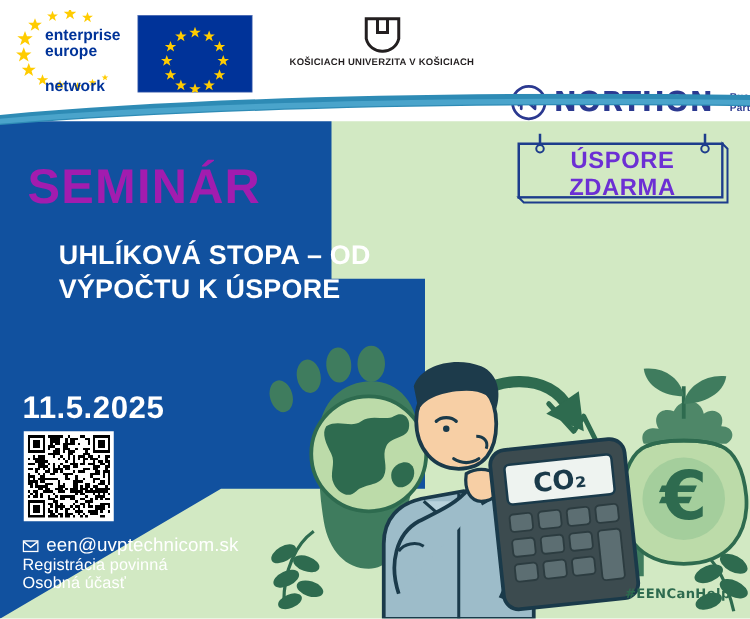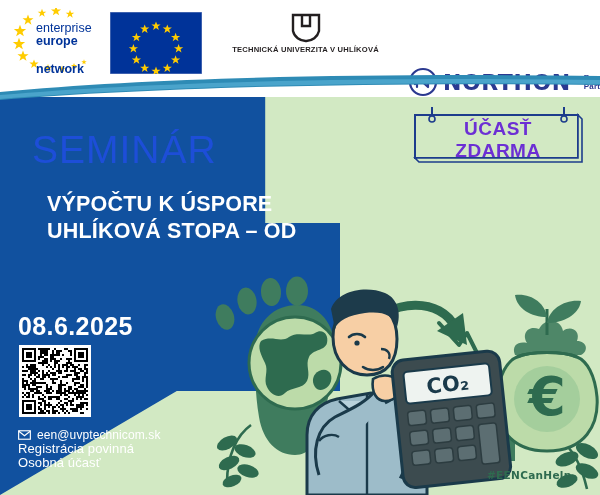--- a/index.html
+++ b/index.html
@@ -50,58 +50,58 @@
   }
   #blue-shape {
     position:absolute; left:0; top:95px; width:340px; height:400px;
     background:#11519f;
     clip-path: polygon(0 0, 100% 0, 100% 0, 78% 0, 78% 32%, 100% 32%, 100% 74%, 52% 74%, 0 100%);
     z-index:2;
   }
 
   
   #seminar {
-    position:absolute; left:32px; top:128px; z-index:4;
-    font-size:39px; font-weight:normal; letter-spacing:1px;
-    color:#1d4ed8; line-height:44px; white-space:nowrap;
+    position:absolute; left:22px; top:128px; z-index:4;
+    font-size:39px; font-weight:bold; letter-spacing:1px;
+    color:#a21caf; line-height:44px; white-space:nowrap;
   }
   #subtitle {
     position:absolute; left:47px; top:191px; z-index:4;
     font-size:21.5px; font-weight:bold; color:#ffffff;
     line-height:27px; letter-spacing:.2px; white-space:nowrap;
   }
 
   
   #date {
     position:absolute; left:18px; top:312px; z-index:4;
     font-size:25px; font-weight:bold; color:#ffffff; letter-spacing:.4px;
   }
   #qr {
     position:absolute; left:19px; top:345px; width:72px; height:72px; z-index:4;
     background:#ffffff; padding:3px;
   }
   #qr canvas, #qr svg { display:block; }
   #contact { position:absolute; left:18px; top:428px; z-index:4; }
   .mail-row { display:flex; align-items:center; }
   .mail-icon { width:13px; height:10px; margin-right:6px; flex:0 0 13px; }
-  .mail-text { font-size:12px; color:#ffffff; letter-spacing:.1px; }
+  .mail-text { font-size:15px; color:#ffffff; letter-spacing:.1px; }
   .note { font-size:13px; color:#ffffff; line-height:14px; letter-spacing:.1px; }
 
   
   #sign { position:absolute; left:412px; top:107px; width:172px; height:62px; z-index:4; }
   .sign-text {
     position:absolute; left:0; top:11px; width:172px; text-align:center;
     font-size:19px; font-weight:bold; color:#6c2fd4; line-height:22px;
     letter-spacing:.5px;
   }
 
   
   #illo { position:absolute; left:215px; top:275px; width:385px; height:220px; z-index:3; }
   #hashtag {
-    position:absolute; left:487px; top:469px; z-index:6;
+    position:absolute; left:500px; top:469px; z-index:6;
     font-family:"DejaVu Sans", sans-serif;
     font-size:10.5px; font-weight:bold; color:#2e6b4f; letter-spacing:.3px;
   }
 </style>
 </head>
 <body>
 
 <div id="poster">
 
   <div id="header">
@@ -141,21 +141,21 @@
             </g>
           <g transform="translate(68,58) scale(.44)">
               <polygon points="0,-7 1.8,-2.2 7,-2.2 2.8,1 4.4,6 0,3 -4.4,6 -2.8,1 -7,-2.2 -1.8,-2.2"></polygon>
             </g>
           <g transform="translate(78,54) scale(.38)">
               <polygon points="0,-7 1.8,-2.2 7,-2.2 2.8,1 4.4,6 0,3 -4.4,6 -2.8,1 -7,-2.2 -1.8,-2.2"></polygon>
             </g>
         </g>
       </svg>
       <div style="position:absolute;left:30px;top:14px;line-height:12.5px;">
-        <div style="font-size:12.5px;font-weight:normal;color:#003399;">enterprise</div>
+        <div style="font-size:12.5px;font-weight:bold;color:#003399;">enterprise</div>
         <div style="font-size:12.5px;font-weight:bold;color:#003399;">europe</div>
         <div style="font-size:12.5px;font-weight:bold;color:#003399;margin-top:16px;">network</div>
       </div>
     </div>
 
     <div class="logo-eu">
       <svg viewBox="0 0 92 62" width="92" height="62">
         <rect x="0" y="0" width="92" height="62" fill="#003399" stroke="#7a8fc4" stroke-width="1"></rect>
         <g fill="#FFCC00">
           <g transform="translate(46,14)">
@@ -196,21 +196,21 @@
             </g>
         </g>
       </svg>
     </div>
 
     <div class="logo-tuke">
       <svg class="tuke-mark" viewBox="0 0 32 30">
         <path d="M3 2 H29 V18 A13 13 0 0 1 16 28 A13 13 0 0 1 3 18 Z" fill="none" stroke="#231f20" stroke-width="2.4"></path>
         <path d="M12 2 V13 H20 V2" fill="none" stroke="#231f20" stroke-width="2.4"></path>
       </svg>
-      <div class="tuke-text">TECHNICKÁ UNIVERZITA V UHLÍKOVÁ</div>
+      <div class="tuke-text">KOŠICIACH UNIVERZITA V KOŠICIACH</div>
     </div>
 
     <div class="logo-northon">
       <svg class="northon-mark" viewBox="0 0 30 30">
         <circle cx="15" cy="15" r="13" fill="none" stroke="#2b3990" stroke-width="2.2"></circle>
         <path d="M9 20 L9 10 L20 20 L20 10" fill="none" stroke="#2b3990" stroke-width="2.2" stroke-linejoin="round" stroke-linecap="round"></path>
         <path d="M7 17 L23 11" stroke="#2b3990" stroke-width="2.2" stroke-linecap="round"></path>
       </svg>
       <div class="northon-word">NORTHON</div>
       <div class="northon-div"></div>
@@ -324,25 +324,25 @@
         <rect x="217" y="172" width="18" height="14" rx="3"></rect>
         <rect x="240" y="172" width="18" height="14" rx="3"></rect>
       </g>
     </g>
   </svg>
 
   <div id="blue-shape"></div>
 
   <div id="seminar">SEMINÁR</div>
   <div id="subtitle">
+    <div>UHLÍKOVÁ STOPA – OD</div>
     <div>VÝPOČTU K ÚSPORE</div>
-    <div>UHLÍKOVÁ STOPA – OD</div>
-  </div>
-
-  <div id="date">08.6.2025</div>
+  </div>
+
+  <div id="date">11.5.2025</div>
 
   <div id="qr">
     <svg viewBox="0 0 33 33" width="66" height="66" shape-rendering="crispEdges">
       <rect width="33" height="33" fill="#fff"></rect>
       <g fill="#000" id="qr-cells">
           <path d="M0 0h1v1h-1zM1 0h1v1h-1zM2 0h1v1h-1zM3 0h1v1h-1zM4 0h1v1h-1zM5 0h1v1h-1zM6 0h1v1h-1zM8 0h1v1h-1zM9 0h1v1h-1zM10 0h1v1h-1zM11 0h1v1h-1zM12 0h1v1h-1zM13 0h1v1h-1zM16 0h1v1h-1zM21 0h1v1h-1zM22 0h1v1h-1zM26 0h1v1h-1zM27 0h1v1h-1zM28 0h1v1h-1zM29 0h1v1h-1zM30 0h1v1h-1zM31 0h1v1h-1zM32 0h1v1h-1zM0 1h1v1h-1zM6 1h1v1h-1zM9 1h1v1h-1zM10 1h1v1h-1zM11 1h1v1h-1zM12 1h1v1h-1zM15 1h1v1h-1zM17 1h1v1h-1zM18 1h1v1h-1zM19 1h1v1h-1zM23 1h1v1h-1zM24 1h1v1h-1zM26 1h1v1h-1zM32 1h1v1h-1zM0 2h1v1h-1zM2 2h1v1h-1zM3 2h1v1h-1zM4 2h1v1h-1zM6 2h1v1h-1zM9 2h1v1h-1zM10 2h1v1h-1zM11 2h1v1h-1zM12 2h1v1h-1zM15 2h1v1h-1zM17 2h1v1h-1zM18 2h1v1h-1zM24 2h1v1h-1zM26 2h1v1h-1zM28 2h1v1h-1zM29 2h1v1h-1zM30 2h1v1h-1zM32 2h1v1h-1zM0 3h1v1h-1zM2 3h1v1h-1zM3 3h1v1h-1zM4 3h1v1h-1zM6 3h1v1h-1zM9 3h1v1h-1zM11 3h1v1h-1zM12 3h1v1h-1zM14 3h1v1h-1zM15 3h1v1h-1zM16 3h1v1h-1zM17 3h1v1h-1zM18 3h1v1h-1zM20 3h1v1h-1zM24 3h1v1h-1zM26 3h1v1h-1zM28 3h1v1h-1zM29 3h1v1h-1zM30 3h1v1h-1zM32 3h1v1h-1zM0 4h1v1h-1zM2 4h1v1h-1zM3 4h1v1h-1zM4 4h1v1h-1zM6 4h1v1h-1zM8 4h1v1h-1zM9 4h1v1h-1zM10 4h1v1h-1zM14 4h1v1h-1zM15 4h1v1h-1zM26 4h1v1h-1zM28 4h1v1h-1zM29 4h1v1h-1zM30 4h1v1h-1zM32 4h1v1h-1zM0 5h1v1h-1zM6 5h1v1h-1zM8 5h1v1h-1zM11 5h1v1h-1zM12 5h1v1h-1zM14 5h1v1h-1zM15 5h1v1h-1zM16 5h1v1h-1zM19 5h1v1h-1zM22 5h1v1h-1zM23 5h1v1h-1zM24 5h1v1h-1zM26 5h1v1h-1zM32 5h1v1h-1zM0 6h1v1h-1zM1 6h1v1h-1zM2 6h1v1h-1zM3 6h1v1h-1zM4 6h1v1h-1zM5 6h1v1h-1zM6 6h1v1h-1zM10 6h1v1h-1zM11 6h1v1h-1zM12 6h1v1h-1zM14 6h1v1h-1zM16 6h1v1h-1zM17 6h1v1h-1zM18 6h1v1h-1zM23 6h1v1h-1zM26 6h1v1h-1zM27 6h1v1h-1zM28 6h1v1h-1zM29 6h1v1h-1zM30 6h1v1h-1zM31 6h1v1h-1zM32 6h1v1h-1zM8 7h1v1h-1zM9 7h1v1h-1zM10 7h1v1h-1zM11 7h1v1h-1zM12 7h1v1h-1zM16 7h1v1h-1zM17 7h1v1h-1zM22 7h1v1h-1zM23 7h1v1h-1zM24 7h1v1h-1zM2 8h1v1h-1zM4 8h1v1h-1zM5 8h1v1h-1zM6 8h1v1h-1zM10 8h1v1h-1zM13 8h1v1h-1zM16 8h1v1h-1zM18 8h1v1h-1zM20 8h1v1h-1zM21 8h1v1h-1zM22 8h1v1h-1zM24 8h1v1h-1zM25 8h1v1h-1zM28 8h1v1h-1zM31 8h1v1h-1zM32 8h1v1h-1zM0 9h1v1h-1zM2 9h1v1h-1zM3 9h1v1h-1zM4 9h1v1h-1zM5 9h1v1h-1zM6 9h1v1h-1zM12 9h1v1h-1zM14 9h1v1h-1zM16 9h1v1h-1zM18 9h1v1h-1zM20 9h1v1h-1zM22 9h1v1h-1zM23 9h1v1h-1zM25 9h1v1h-1zM26 9h1v1h-1zM27 9h1v1h-1zM31 9h1v1h-1zM3 10h1v1h-1zM4 10h1v1h-1zM5 10h1v1h-1zM6 10h1v1h-1zM7 10h1v1h-1zM15 10h1v1h-1zM18 10h1v1h-1zM22 10h1v1h-1zM26 10h1v1h-1zM28 10h1v1h-1zM29 10h1v1h-1zM31 10h1v1h-1zM32 10h1v1h-1zM0 11h1v1h-1zM1 11h1v1h-1zM2 11h1v1h-1zM4 11h1v1h-1zM5 11h1v1h-1zM6 11h1v1h-1zM8 11h1v1h-1zM10 11h1v1h-1zM13 11h1v1h-1zM17 11h1v1h-1zM18 11h1v1h-1zM19 11h1v1h-1zM21 11h1v1h-1zM22 11h1v1h-1zM24 11h1v1h-1zM25 11h1v1h-1zM26 11h1v1h-1zM29 11h1v1h-1zM30 11h1v1h-1zM32 11h1v1h-1zM4 12h1v1h-1zM5 12h1v1h-1zM6 12h1v1h-1zM7 12h1v1h-1zM10 12h1v1h-1zM12 12h1v1h-1zM14 12h1v1h-1zM15 12h1v1h-1zM16 12h1v1h-1zM18 12h1v1h-1zM19 12h1v1h-1zM26 12h1v1h-1zM27 12h1v1h-1zM28 12h1v1h-1zM31 12h1v1h-1zM32 12h1v1h-1zM0 13h1v1h-1zM1 13h1v1h-1zM3 13h1v1h-1zM4 13h1v1h-1zM6 13h1v1h-1zM8 13h1v1h-1zM10 13h1v1h-1zM11 13h1v1h-1zM12 13h1v1h-1zM13 13h1v1h-1zM15 13h1v1h-1zM16 13h1v1h-1zM22 13h1v1h-1zM23 13h1v1h-1zM24 13h1v1h-1zM26 13h1v1h-1zM27 13h1v1h-1zM31 13h1v1h-1zM3 14h1v1h-1zM7 14h1v1h-1zM8 14h1v1h-1zM10 14h1v1h-1zM11 14h1v1h-1zM13 14h1v1h-1zM18 14h1v1h-1zM20 14h1v1h-1zM21 14h1v1h-1zM22 14h1v1h-1zM27 14h1v1h-1zM28 14h1v1h-1zM30 14h1v1h-1zM31 14h1v1h-1zM32 14h1v1h-1zM0 15h1v1h-1zM4 15h1v1h-1zM6 15h1v1h-1zM9 15h1v1h-1zM10 15h1v1h-1zM14 15h1v1h-1zM15 15h1v1h-1zM16 15h1v1h-1zM17 15h1v1h-1zM25 15h1v1h-1zM26 15h1v1h-1zM27 15h1v1h-1zM28 15h1v1h-1zM30 15h1v1h-1zM32 15h1v1h-1zM0 16h1v1h-1zM1 16h1v1h-1zM2 16h1v1h-1zM5 16h1v1h-1zM6 16h1v1h-1zM15 16h1v1h-1zM19 16h1v1h-1zM25 16h1v1h-1zM30 16h1v1h-1zM32 16h1v1h-1zM0 17h1v1h-1zM2 17h1v1h-1zM4 17h1v1h-1zM5 17h1v1h-1zM6 17h1v1h-1zM7 17h1v1h-1zM8 17h1v1h-1zM9 17h1v1h-1zM10 17h1v1h-1zM11 17h1v1h-1zM15 17h1v1h-1zM16 17h1v1h-1zM19 17h1v1h-1zM22 17h1v1h-1zM26 17h1v1h-1zM27 17h1v1h-1zM28 17h1v1h-1zM32 17h1v1h-1zM0 18h1v1h-1zM1 18h1v1h-1zM2 18h1v1h-1zM3 18h1v1h-1zM5 18h1v1h-1zM6 18h1v1h-1zM12 18h1v1h-1zM18 18h1v1h-1zM19 18h1v1h-1zM20 18h1v1h-1zM21 18h1v1h-1zM26 18h1v1h-1zM29 18h1v1h-1zM30 18h1v1h-1zM32 18h1v1h-1zM0 19h1v1h-1zM1 19h1v1h-1zM3 19h1v1h-1zM7 19h1v1h-1zM8 19h1v1h-1zM9 19h1v1h-1zM12 19h1v1h-1zM14 19h1v1h-1zM18 19h1v1h-1zM19 19h1v1h-1zM23 19h1v1h-1zM24 19h1v1h-1zM28 19h1v1h-1zM29 19h1v1h-1zM30 19h1v1h-1zM32 19h1v1h-1zM1 20h1v1h-1zM3 20h1v1h-1zM4 20h1v1h-1zM5 20h1v1h-1zM6 20h1v1h-1zM7 20h1v1h-1zM12 20h1v1h-1zM13 20h1v1h-1zM14 20h1v1h-1zM18 20h1v1h-1zM19 20h1v1h-1zM21 20h1v1h-1zM23 20h1v1h-1zM24 20h1v1h-1zM26 20h1v1h-1zM27 20h1v1h-1zM31 20h1v1h-1zM4 21h1v1h-1zM5 21h1v1h-1zM7 21h1v1h-1zM8 21h1v1h-1zM11 21h1v1h-1zM12 21h1v1h-1zM13 21h1v1h-1zM15 21h1v1h-1zM17 21h1v1h-1zM18 21h1v1h-1zM19 21h1v1h-1zM21 21h1v1h-1zM22 21h1v1h-1zM23 21h1v1h-1zM25 21h1v1h-1zM27 21h1v1h-1zM28 21h1v1h-1zM29 21h1v1h-1zM30 21h1v1h-1zM31 21h1v1h-1zM32 21h1v1h-1zM0 22h1v1h-1zM2 22h1v1h-1zM3 22h1v1h-1zM6 22h1v1h-1zM7 22h1v1h-1zM8 22h1v1h-1zM9 22h1v1h-1zM12 22h1v1h-1zM13 22h1v1h-1zM14 22h1v1h-1zM17 22h1v1h-1zM18 22h1v1h-1zM19 22h1v1h-1zM20 22h1v1h-1zM21 22h1v1h-1zM23 22h1v1h-1zM24 22h1v1h-1zM25 22h1v1h-1zM26 22h1v1h-1zM27 22h1v1h-1zM28 22h1v1h-1zM29 22h1v1h-1zM30 22h1v1h-1zM31 22h1v1h-1zM1 23h1v1h-1zM3 23h1v1h-1zM5 23h1v1h-1zM10 23h1v1h-1zM19 23h1v1h-1zM21 23h1v1h-1zM22 23h1v1h-1zM26 23h1v1h-1zM28 23h1v1h-1zM30 23h1v1h-1zM32 23h1v1h-1zM0 24h1v1h-1zM2 24h1v1h-1zM3 24h1v1h-1zM5 24h1v1h-1zM8 24h1v1h-1zM11 24h1v1h-1zM13 24h1v1h-1zM14 24h1v1h-1zM15 24h1v1h-1zM16 24h1v1h-1zM17 24h1v1h-1zM18 24h1v1h-1zM23 24h1v1h-1zM27 24h1v1h-1zM28 24h1v1h-1zM29 24h1v1h-1zM30 24h1v1h-1zM8 25h1v1h-1zM9 25h1v1h-1zM10 25h1v1h-1zM13 25h1v1h-1zM14 25h1v1h-1zM17 25h1v1h-1zM18 25h1v1h-1zM21 25h1v1h-1zM22 25h1v1h-1zM25 25h1v1h-1zM27 25h1v1h-1zM29 25h1v1h-1zM31 25h1v1h-1zM32 25h1v1h-1zM0 26h1v1h-1zM1 26h1v1h-1zM2 26h1v1h-1zM3 26h1v1h-1zM4 26h1v1h-1zM5 26h1v1h-1zM6 26h1v1h-1zM10 26h1v1h-1zM11 26h1v1h-1zM19 26h1v1h-1zM23 26h1v1h-1zM24 26h1v1h-1zM25 26h1v1h-1zM0 27h1v1h-1zM6 27h1v1h-1zM8 27h1v1h-1zM9 27h1v1h-1zM11 27h1v1h-1zM13 27h1v1h-1zM18 27h1v1h-1zM21 27h1v1h-1zM22 27h1v1h-1zM24 27h1v1h-1zM29 27h1v1h-1zM30 27h1v1h-1zM31 27h1v1h-1zM32 27h1v1h-1zM0 28h1v1h-1zM2 28h1v1h-1zM3 28h1v1h-1zM4 28h1v1h-1zM6 28h1v1h-1zM9 28h1v1h-1zM11 28h1v1h-1zM12 28h1v1h-1zM13 28h1v1h-1zM14 28h1v1h-1zM17 28h1v1h-1zM19 28h1v1h-1zM20 28h1v1h-1zM22 28h1v1h-1zM24 28h1v1h-1zM25 28h1v1h-1zM27 28h1v1h-1zM28 28h1v1h-1zM29 28h1v1h-1zM30 28h1v1h-1zM32 28h1v1h-1zM0 29h1v1h-1zM2 29h1v1h-1zM3 29h1v1h-1zM4 29h1v1h-1zM6 29h1v1h-1zM8 29h1v1h-1zM11 29h1v1h-1zM13 29h1v1h-1zM15 29h1v1h-1zM16 29h1v1h-1zM18 29h1v1h-1zM20 29h1v1h-1zM27 29h1v1h-1zM28 29h1v1h-1zM29 29h1v1h-1zM30 29h1v1h-1zM0 30h1v1h-1zM2 30h1v1h-1zM3 30h1v1h-1zM4 30h1v1h-1zM6 30h1v1h-1zM8 30h1v1h-1zM9 30h1v1h-1zM11 30h1v1h-1zM15 30h1v1h-1zM19 30h1v1h-1zM20 30h1v1h-1zM21 30h1v1h-1zM24 30h1v1h-1zM25 30h1v1h-1zM26 30h1v1h-1zM27 30h1v1h-1zM29 30h1v1h-1zM32 30h1v1h-1zM0 31h1v1h-1zM6 31h1v1h-1zM9 31h1v1h-1zM10 31h1v1h-1zM12 31h1v1h-1zM13 31h1v1h-1zM15 31h1v1h-1zM16 31h1v1h-1zM17 31h1v1h-1zM20 31h1v1h-1zM22 31h1v1h-1zM25 31h1v1h-1zM26 31h1v1h-1zM27 31h1v1h-1zM0 32h1v1h-1zM1 32h1v1h-1zM2 32h1v1h-1zM3 32h1v1h-1zM4 32h1v1h-1zM5 32h1v1h-1zM6 32h1v1h-1zM8 32h1v1h-1zM9 32h1v1h-1zM10 32h1v1h-1zM11 32h1v1h-1zM13 32h1v1h-1zM15 32h1v1h-1zM16 32h1v1h-1zM18 32h1v1h-1zM21 32h1v1h-1zM23 32h1v1h-1zM29 32h1v1h-1zM30 32h1v1h-1z" fill="#000"></path>
         </g>
     </svg>
   </div>
 
@@ -361,20 +361,20 @@
   <div id="sign">
     <svg viewBox="0 0 172 62" width="172" height="62">
       <line x1="20" y1="-8" x2="20" y2="9" stroke="#1d3c8c" stroke-width="2"></line>
       <line x1="152" y1="-8" x2="152" y2="9" stroke="#1d3c8c" stroke-width="2"></line>
       <rect x="3" y="8" width="163" height="43" fill="#d2e9c3" stroke="#1d3c8c" stroke-width="2"></rect>
       <path d="M166 8 L170 12 L170 55 L7 55 L3 51 L166 51 Z" fill="#d2e9c3" stroke="#1d3c8c" stroke-width="1.6"></path>
       <circle cx="20" cy="12" r="3" fill="none" stroke="#1d3c8c" stroke-width="1.6"></circle>
       <circle cx="152" cy="12" r="3" fill="none" stroke="#1d3c8c" stroke-width="1.6"></circle>
     </svg>
     <div class="sign-text">
-      <div>ÚČASŤ</div>
+      <div>ÚSPORE</div>
       <div>ZDARMA</div>
     </div>
   </div>
 
   <div id="hashtag">#EENCanHelp</div>
 
 </div>
 
 </body></html>

